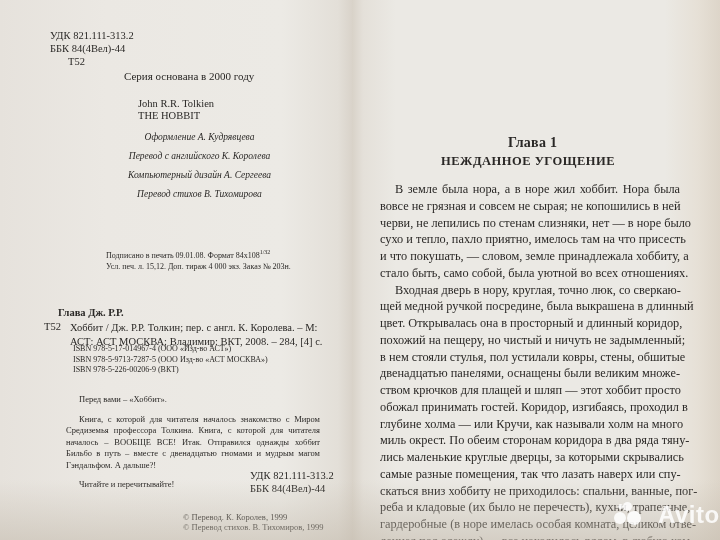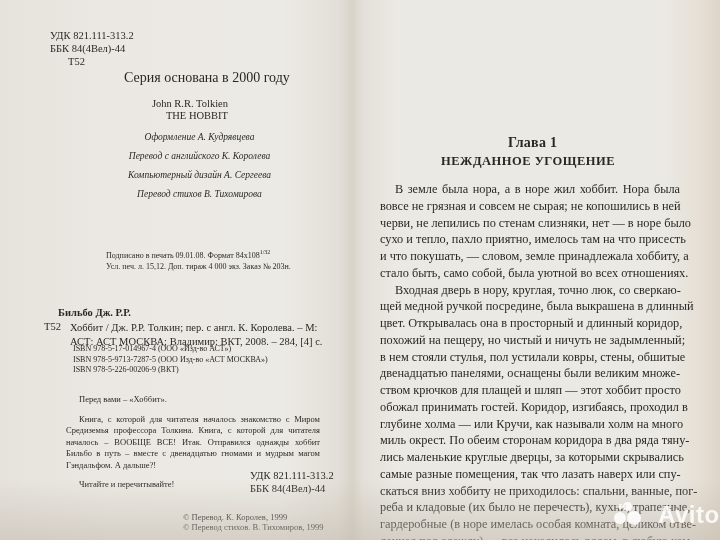--- a/index.html
+++ b/index.html
@@ -23,22 +23,22 @@
     .bottom-shade {
       position: absolute; left: 0; bottom: 0; width: 720px; height: 60px;
       background: linear-gradient(180deg, rgba(200,192,180,0) 0%, rgba(195,186,172,0.55) 100%);
       pointer-events: none;
     }
     .t { position: absolute; white-space: nowrap; }
     .italic { font-style: italic; font-size: 9.5px; line-height: 19px; }
 
     .codes { left: 50px; top: 29px; font-size: 10.5px; line-height: 13px; }
     .codes .indent { padding-left: 18px; }
-    .series { left: 124px; top: 70px; font-size: 14px; }
-    .orig { left: 138px; top: 98px; width: 90px; text-align: right; font-size: 10.5px; line-height: 12px; }
+    .series { left: 124px; top: 70px; font-size: 11px; }
+    .orig { left: 138px; top: 98px; width: 90px; text-align: left; font-size: 10.5px; line-height: 12px; }
     .credits { left: 112px; top: 128px; width: 175px; text-align: center; }
     .permission { left: 108px; top: 206px; width: 175px; text-align: center; font-size: 10.5px; line-height: 12px; }
     .print { left: 106px; top: 247px; font-size: 8px; line-height: 11px; }
     .print sup { font-size: 6px; }
 
     .catalog-author { left: 58px; top: 307px; font-size: 10.5px; font-weight: bold; }
     .catalog-code { left: 44px; top: 321px; font-size: 10.5px; }
     .catalog-main { left: 70px; top: 321px; font-size: 10.5px; line-height: 14px; }
     .isbn { left: 73px; top: 344px; font-size: 8px; line-height: 10.5px; }
 
@@ -91,21 +91,21 @@
       <div>Компьютерный дизайн А. Сергеева</div>
       <div>Перевод стихов В. Тихомирова</div>
     </div>
 
 
     <div class="t print">
       <div><span>Подписано в печать 09.01.08. Формат 84х108</span><sup>1/32</sup></div>
       <div>Усл. печ. л. 15,12. Доп. тираж 4 000 экз. Заказ № 203н.</div>
     </div>
 
-    <div class="t catalog-author">Бильбо Дж. Р.Р.</div>
+    <div class="t catalog-author">Глава Дж. Р.Р.</div>
     <div class="t catalog-code">Т52</div>
     <div class="t catalog-main">
       <div>Хоббит / Дж. Р.Р. Толкин; пер. с англ. К. Королева. – М:</div>
       <div>АСТ: АСТ МОСКВА; Владимир: ВКТ, 2008. – 284, [4] с.</div>
     </div>
     <div class="t isbn">
       <div>ISBN 978-5-17-014967-4 (ООО «Изд-во АСТ»)</div>
       <div>ISBN 978-5-9713-7287-5 (ООО Изд-во «АСТ МОСКВА»)</div>
       <div>ISBN 978-5-226-00206-9 (ВКТ)</div>
     </div>

